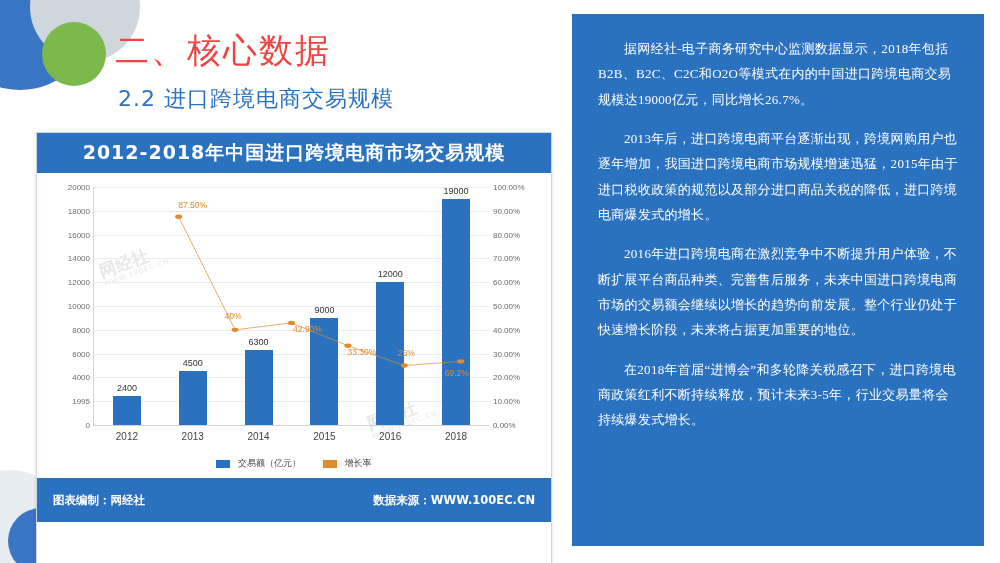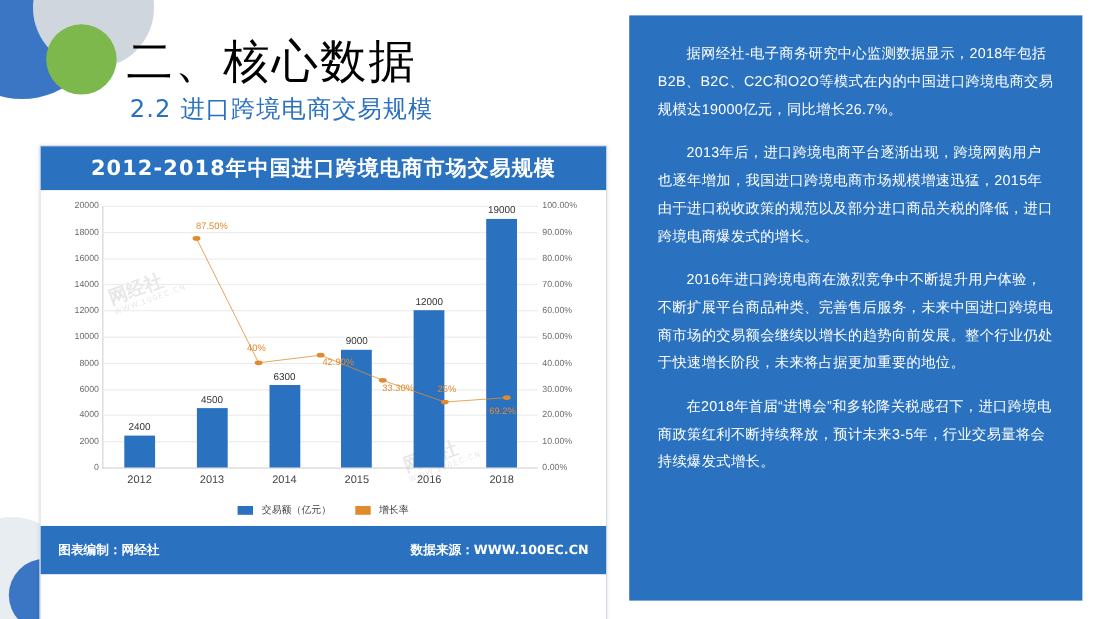--- a/index.html
+++ b/index.html
@@ -18,21 +18,21 @@
   }
   #c1 { width: 150px; height: 150px; left: -55px; top: -60px; background: #3b76c4; }
   #c2 { width: 110px; height: 110px; left: 30px; top: -48px; background: #cfd6de; }
   #c3 { width: 64px;  height: 64px;  left: 42px; top: 22px;  background: #7db84c; }
   #c4 { width: 120px; height: 120px; left: -50px; top: 470px; background: #e8edf2; }
   #c5 { width: 66px;  height: 66px;  left: 8px;  top: 508px; background: #3b76c4; }
 
   
   .heading {
     position: absolute; left: 115px; top: 28px;
-    font-size: 42px; color: #000000; letter-spacing: 2px;
+    font-size: 34px; color: #ef4444; letter-spacing: 2px;
     font-family: "DejaVu Sans", sans-serif;
   }
   .subheading {
     position: absolute; left: 118px; top: 84px;
     font-size: 22px; color: #2a72c0; letter-spacing: 1px;
     font-family: "DejaVu Sans", sans-serif;
   }
 
   
   .chart-card {
@@ -115,21 +115,21 @@
   .watermark small { display: block; font-size: 7px; font-weight: normal; letter-spacing: 1px; }
   #wm1 { left: 62px; top: 78px; }
   #wm2 { left: 330px; top: 230px; }
 
   
   .panel {
     position: absolute; left: 572px; top: 14px;
     width: 412px; height: 532px;
     background: #2a72c0; color: #ffffff;
     padding: 22px 26px;
-    font-family: Liberation Sans, sans-serif;
+    font-family: Liberation Serif, serif;
   }
   .panel p {
     margin: 0 0 14px 0;
     font-size: 13px; line-height: 1.95;
     text-indent: 26px;
     letter-spacing: .3px;
   }
 </style>
 </head>
 <body>
@@ -164,21 +164,21 @@
           <div class="gridline" style="top: 60%;"></div>
           <div class="gridline" style="top: 50%;"></div>
           <div class="gridline" style="top: 40%;"></div>
           <div class="gridline" style="top: 30%;"></div>
           <div class="gridline" style="top: 20%;"></div>
           <div class="gridline" style="top: 10%;"></div>
           <div class="gridline" style="top: 0%;"></div>
         </div>
       <div id="yticks-left">
           <div class="ytick-left" style="top: 100%;">0</div>
-          <div class="ytick-left" style="top: 90%;">2000</div>
+          <div class="ytick-left" style="top: 90%;">1995</div>
           <div class="ytick-left" style="top: 80%;">4000</div>
           <div class="ytick-left" style="top: 70%;">6000</div>
           <div class="ytick-left" style="top: 60%;">8000</div>
           <div class="ytick-left" style="top: 50%;">10000</div>
           <div class="ytick-left" style="top: 40%;">12000</div>
           <div class="ytick-left" style="top: 30%;">14000</div>
           <div class="ytick-left" style="top: 20%;">16000</div>
           <div class="ytick-left" style="top: 10%;">18000</div>
           <div class="ytick-left" style="top: 0%; margin-left: 40px;">20000</div>
         </div>

